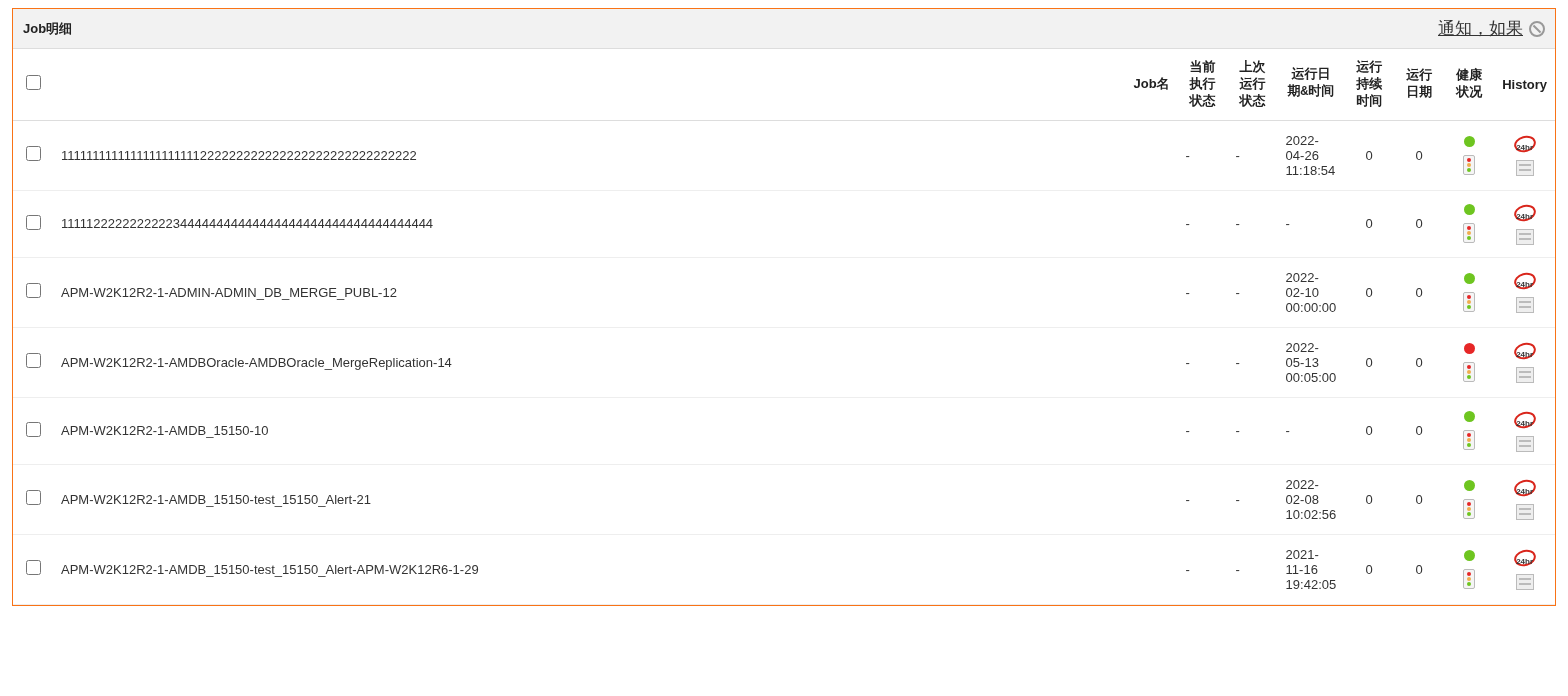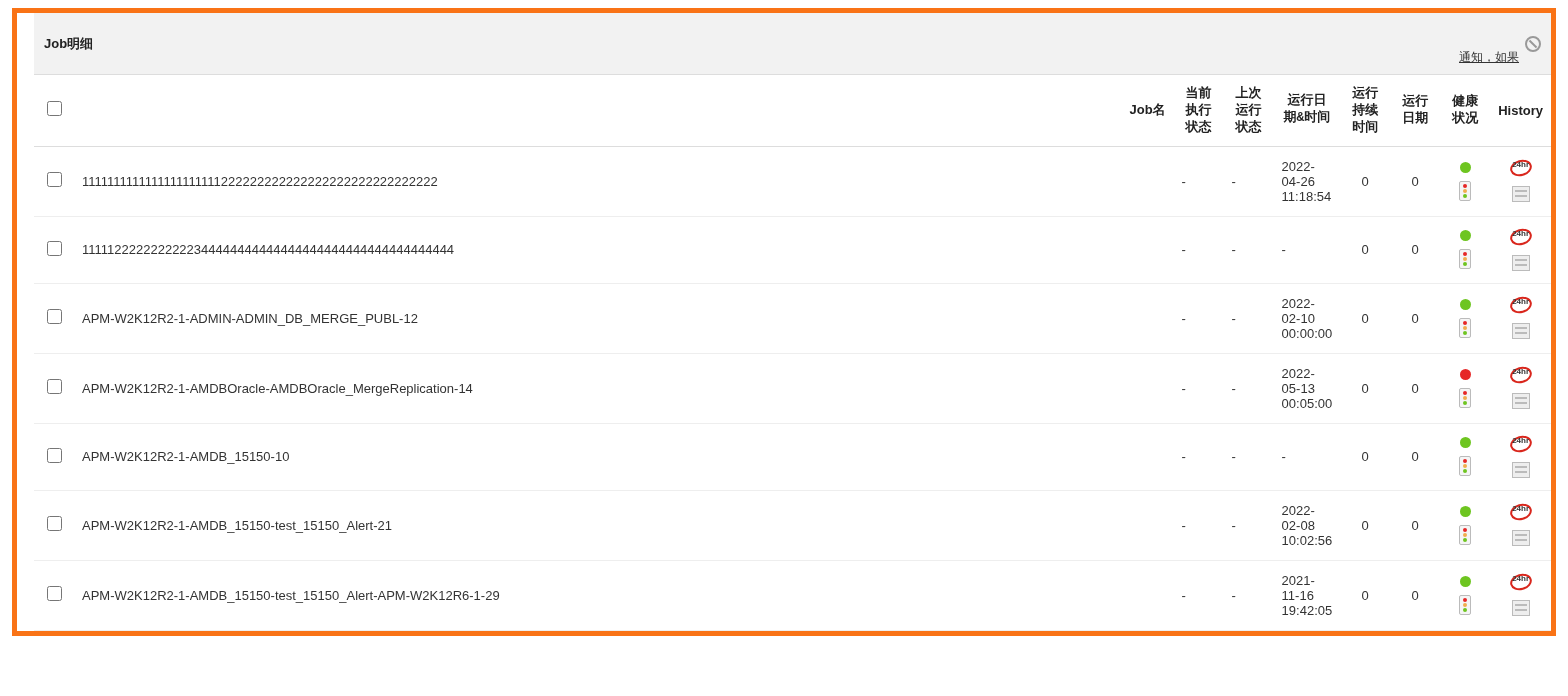--- a/index.html
+++ b/index.html
@@ -4,22 +4,21 @@
 <style>
   * { box-sizing: border-box; margin: 0; padding: 0; }
   body {
     font-family: Arial, "Microsoft YaHei", sans-serif;
     font-size: 13px;
     color: #333;
     background: #fff;
   }
   .panel {
     margin: 8px 12px;
-    border: 5px solid #f97316;
-    padding-left: 17px;
+    border: 1px solid #f97316;
   }
   .panel-header {
     background: #f2f2f2;
     border-bottom: 1px solid #ddd;
     padding: 8px 10px;
     display: flex;
     align-items: center;
     justify-content: space-between;
   }
   .panel-title {
@@ -29,22 +28,21 @@
   }
   .panel-header-right {
     display: flex;
     align-items: center;
     gap: 6px;
   }
   .notify-link {
     text-decoration: underline;
     color: #333;
     cursor: pointer;
-    font-size: 12px;
-    margin-top: 28px;
+    font-size: 17px;
   }
   .circle-icon {
     width: 16px;
     height: 16px;
     border: 2px solid #999;
     border-radius: 50%;
     position: relative;
     display: inline-flex;
     align-items: center;
     justify-content: center;
@@ -129,21 +127,21 @@
     display: flex;
     flex-direction: column;
     align-items: center;
     gap: 8px;
   }
   .badge24 {
     position: relative;
     width: 22px;
     height: 18px;
     display: inline-flex;
-    align-items: flex-start;
+    align-items: flex-end;
     justify-content: center;
   }
   .badge24 .oval {
     position: absolute;
     width: 22px;
     height: 16px;
     border: 2px solid #d9261c;
     border-radius: 50%;
     transform: rotate(-15deg);
   }

